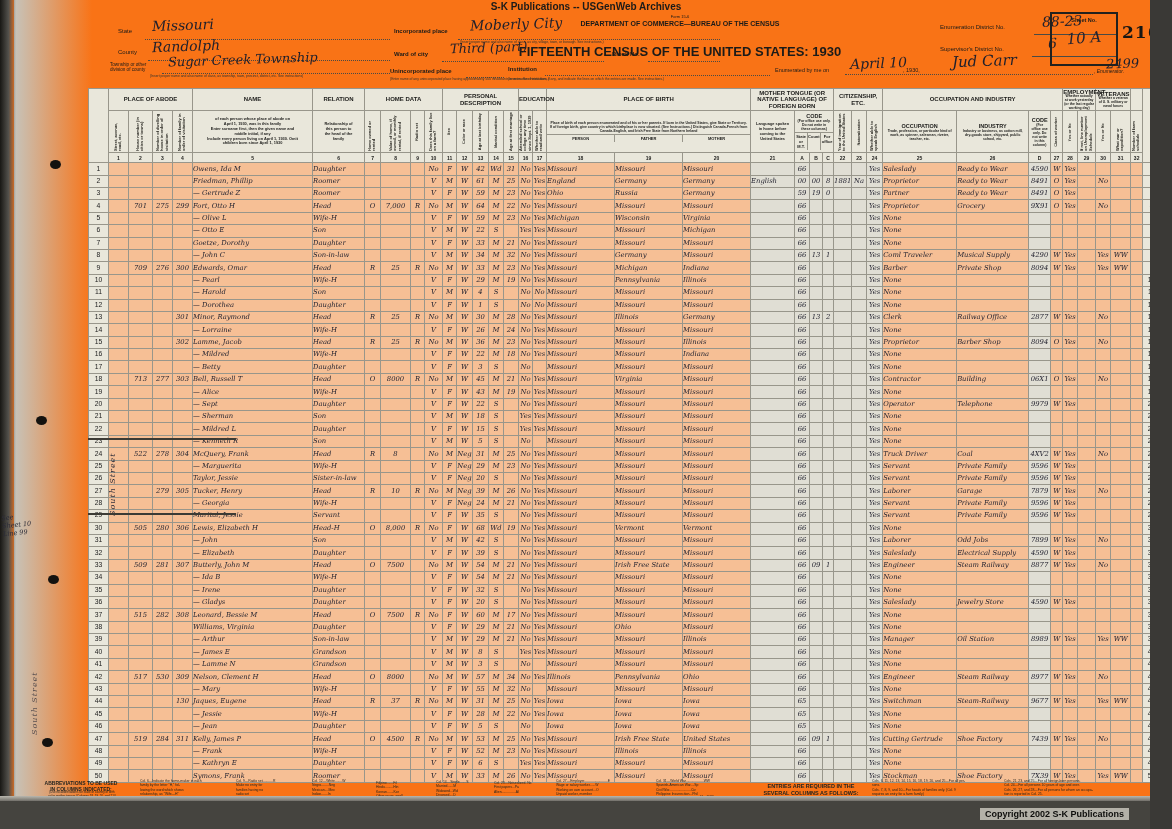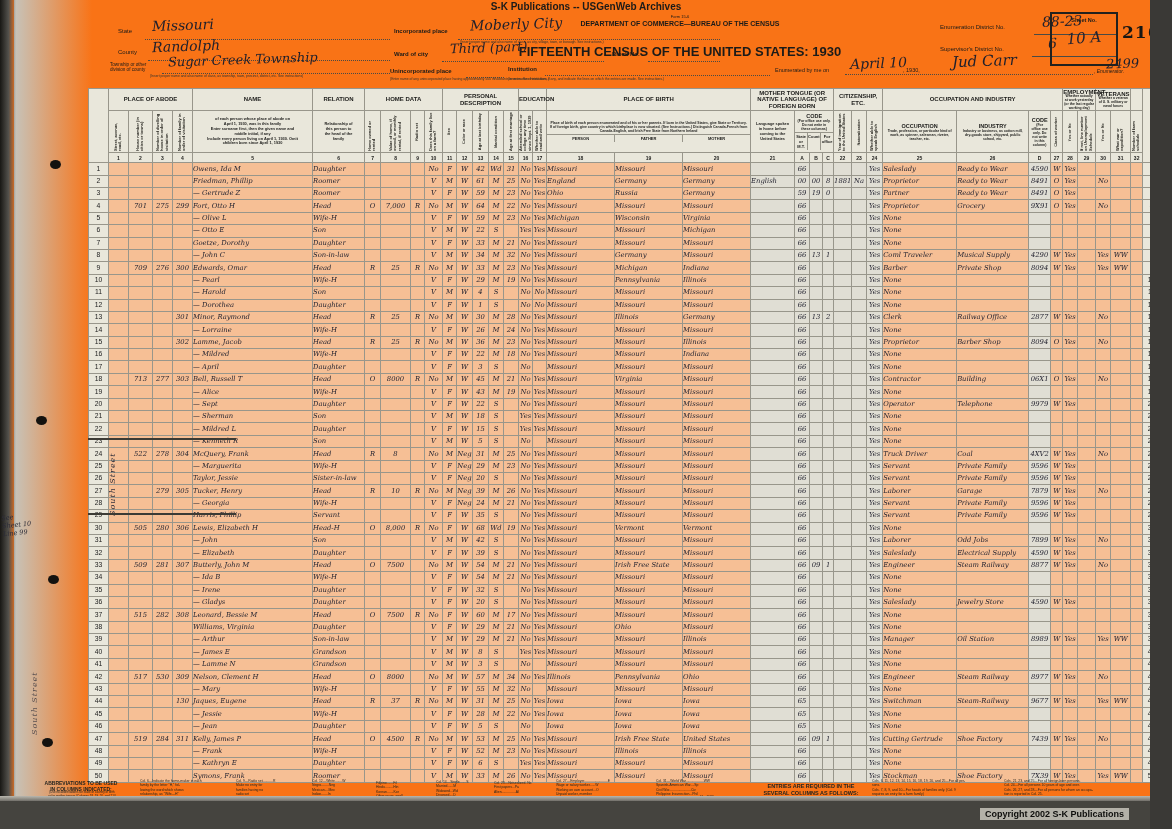--- a/index.html
+++ b/index.html
@@ -1028,21 +1028,21 @@
           <td class="hw c"></td>
           <td class="hw c gb"></td>
           <td class="rn">16</td>
         </tr>
         <tr>
           <td class="rn">17</td>
           <td class="hw c gb"></td>
           <td class="hw c"></td>
           <td class="hw c"></td>
           <td class="hw c"></td>
-          <td class="hw l gb">— April</td>
+          <td class="hw l gb">— Betty</td>
           <td class="hw l gb">Daughter</td>
           <td class="hw c gb"></td>
           <td class="hw c"></td>
           <td class="hw c"></td>
           <td class="hw c">V</td>
           <td class="hw c gb">F</td>
           <td class="hw c">W</td>
           <td class="hw c">3</td>
           <td class="hw c">S</td>
           <td class="hw c"></td>
@@ -1508,21 +1508,21 @@
           <td class="hw c"></td>
           <td class="hw c gb"></td>
           <td class="rn">28</td>
         </tr>
         <tr>
           <td class="rn">29</td>
           <td class="hw c gb"></td>
           <td class="hw c"></td>
           <td class="hw c"></td>
           <td class="hw c"></td>
-          <td class="hw l gb">Harris, Phillip</td>
+          <td class="hw l gb">Marital, Jessie</td>
           <td class="hw l gb">Servant</td>
           <td class="hw c gb"></td>
           <td class="hw c"></td>
           <td class="hw c"></td>
           <td class="hw c">V</td>
           <td class="hw c gb">F</td>
           <td class="hw c">W</td>
           <td class="hw c">35</td>
           <td class="hw c">S</td>
           <td class="hw c"></td>

